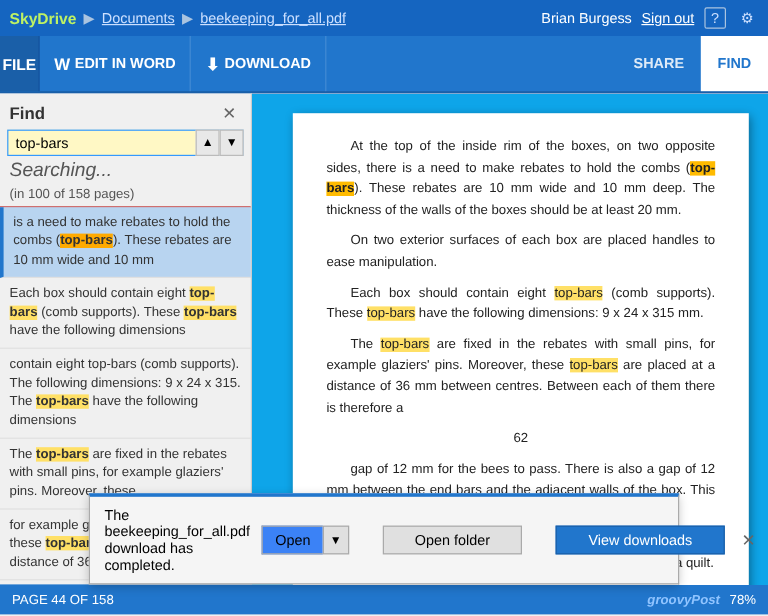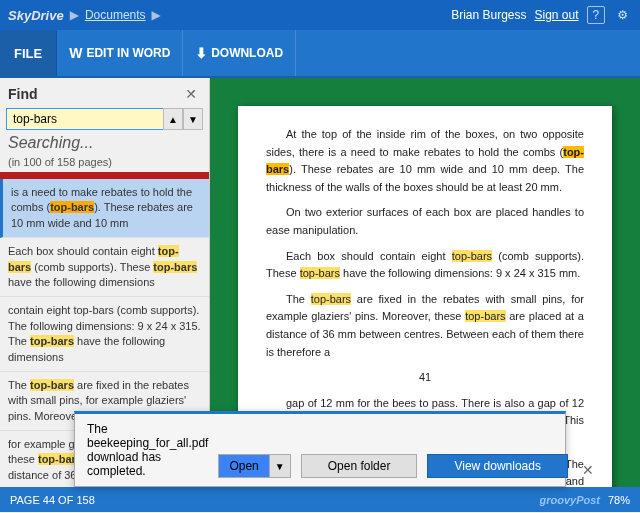--- a/index.html
+++ b/index.html
@@ -35,24 +35,23 @@
       left: 50%;
       transform: translateX(-50%);
     }
     #title-bar-right {
       display: flex;
       align-items: center;
       gap: 8px;
       font-size: 12px;
     }
     .skydrive-logo {
-      color: #e5e5e5;
+      color: #bef264;
       font-weight: bold;
       font-size: 13px;
-      font-style: italic;
     }
     .breadcrumb-sep { color: #aac4e0; }
     .breadcrumb-link { color: #cce0ff; text-decoration: underline; cursor: pointer; }
     .title-btn {
       color: #cce0ff;
       cursor: pointer;
       padding: 2px 4px;
     }
 
     
@@ -60,21 +59,21 @@
       background: #2176cc;
       height: 48px;
       display: flex;
       align-items: stretch;
       border-bottom: 2px solid #1a5fa8;
     }
     #file-btn {
       background: #1a5fa8;
       color: white;
       font-weight: bold;
-      padding: 0 14px;
+      padding: 0 2px;
       display: flex;
       align-items: center;
       font-size: 13px;
       cursor: pointer;
       border-right: 1px solid #1553a0;
     }
     .ribbon-action {
       display: flex;
       align-items: center;
       gap: 4px;
@@ -183,45 +182,45 @@
       font-style: italic;
     }
     #find-count {
       font-size: 11px;
       color: #555;
       padding: 0 8px 4px 8px;
     }
     #find-results {
       flex: 1;
       overflow-y: auto;
-      border-top: 7px solid #b91c1c;
+      border-top: 1px solid #b91c1c;
     }
     .find-result {
       padding: 6px 8px;
       border-bottom: 1px solid #e0e0e0;
       font-size: 11px;
       color: #333;
       cursor: pointer;
       line-height: 1.4;
     }
     .find-result.selected {
       background: #b8d4f0;
       border-left: 3px solid #2176cc;
     }
     .highlight-yellow { background: #ffe066; font-weight: bold; }
     .highlight-orange { background: #ffaa00; font-weight: bold; }
 
     
     #doc-content {
       flex: 1;
-      background: #15803d;
+      background: #0ea5e9;
       overflow-y: auto;
       display: flex;
       justify-content: flex-end;
-      padding: 28px;
+      padding: 16px;
     }
     #doc-page {
       background: white;
       width: 380px;
       min-height: 500px;
       padding: 20px 28px;
       font-size: 11px;
       line-height: 1.6;
       color: #222;
       box-shadow: 2px 2px 8px rgba(0,0,0,0.4);
@@ -257,34 +256,35 @@
     #download-toast {
       position: absolute;
       bottom: 26px;
       left: 50%;
       transform: translateX(-50%);
       background: #f5f5f5;
       border: 1px solid #aaa;
       border-top: 3px solid #2176cc;
       padding: 8px 12px;
       display: flex;
-      align-items: flex-end;
+      align-items: center;
       gap: 10px;
       font-size: 12px;
       box-shadow: 0 2px 8px rgba(0,0,0,0.25);
       width: 492px;
       z-index: 100;
     }
     .toast-btn {
       background: #e0e0e0;
       border: 1px solid #aaa;
       padding: 4px 26px;
       cursor: pointer;
       font-size: 12px;
       white-space: nowrap;
+      margin-left: 18px;
     }
     .toast-btn.primary {
       background: #2176cc;
       color: white;
       border-color: #1a5fa8;
     }
     .toast-close {
       color: #666;
       cursor: pointer;
       font-size: 14px;
@@ -312,38 +312,43 @@
   </style>
 </head>
 <body>
 
 <div id="title-bar">
   <div id="title-bar-left">
     <span class="skydrive-logo">SkyDrive</span>
     <span class="breadcrumb-sep">▶</span>
     <span class="breadcrumb-link">Documents</span>
     <span class="breadcrumb-sep">▶</span>
+    <span class="breadcrumb-link">beekeeping_for_all.pdf</span>
   </div>
   <div id="title-bar-right">
     <span>Brian Burgess</span>
     <span style="text-decoration:underline;cursor:pointer;color:#ffffff;">Sign out</span>
     <span class="title-btn" style="border:1px solid #aac4e0;padding:1px 5px;border-radius:2px;">?</span>
     <span class="title-btn">⚙</span>
   </div>
 </div>
 
 <div id="ribbon">
   <div id="file-btn">FILE</div>
   <div class="ribbon-action">
     <span class="ribbon-icon">W</span>
     <span>EDIT IN WORD</span>
   </div>
   <div class="ribbon-action">
     <span class="ribbon-icon">⬇</span>
     <span>DOWNLOAD</span>
+  </div>
+  <div class="ribbon-tabs">
+    <div class="ribbon-tab">SHARE</div>
+    <div class="ribbon-tab active">FIND</div>
   </div>
 </div>
 
 <div id="main">
 
   <div id="find-panel">
     <div id="find-header">
       <span id="find-title">Find</span>
       <span id="find-close">✕</span>
     </div>
@@ -386,21 +391,21 @@
       </p>
       <p class="doc-text doc-indent">
         On two exterior surfaces of each box are placed handles to ease manipulation.
       </p>
       <p class="doc-text doc-indent">
         Each box should contain eight <span class="hl-yellow">top-bars</span> (comb supports). These <span class="hl-yellow">top-bars</span> have the following dimensions: 9 x 24 x 315 mm.
       </p>
       <p class="doc-text doc-indent">
         The <span class="hl-yellow">top-bars</span> are fixed in the rebates with small pins, for example glaziers' pins. Moreover, these <span class="hl-yellow">top-bars</span> are placed at a distance of 36 mm between centres. Between each of them there is therefore a
       </p>
-      <p class="page-number">41</p>
+      <p class="page-number">62</p>
       <p class="doc-text doc-indent">
         gap of 12 mm for the bees to pass. There is also a gap of 12 mm between the end bars and the adjacent walls of the box. This space allows the entire comb construction.
       </p>
       <p class="doc-text doc-indent">
         The roof surrounds the top box with a play of 10 mm. The roof contains a sheet of material which covers the <span class="hl-yellow">top-bars</span>, and a quilt.
       </p>
       <p class="doc-text doc-indent">
         The quilt has the same length and breadth as the outside of the boxes. It should be 100 mm deep. Underneath the quilt is a sheet of coarse cloth. The square part of the roof will have the same depth plus 20 mm. This square part is covered with boards which at the same time serve as covers for the quilt.
       </p>
 

